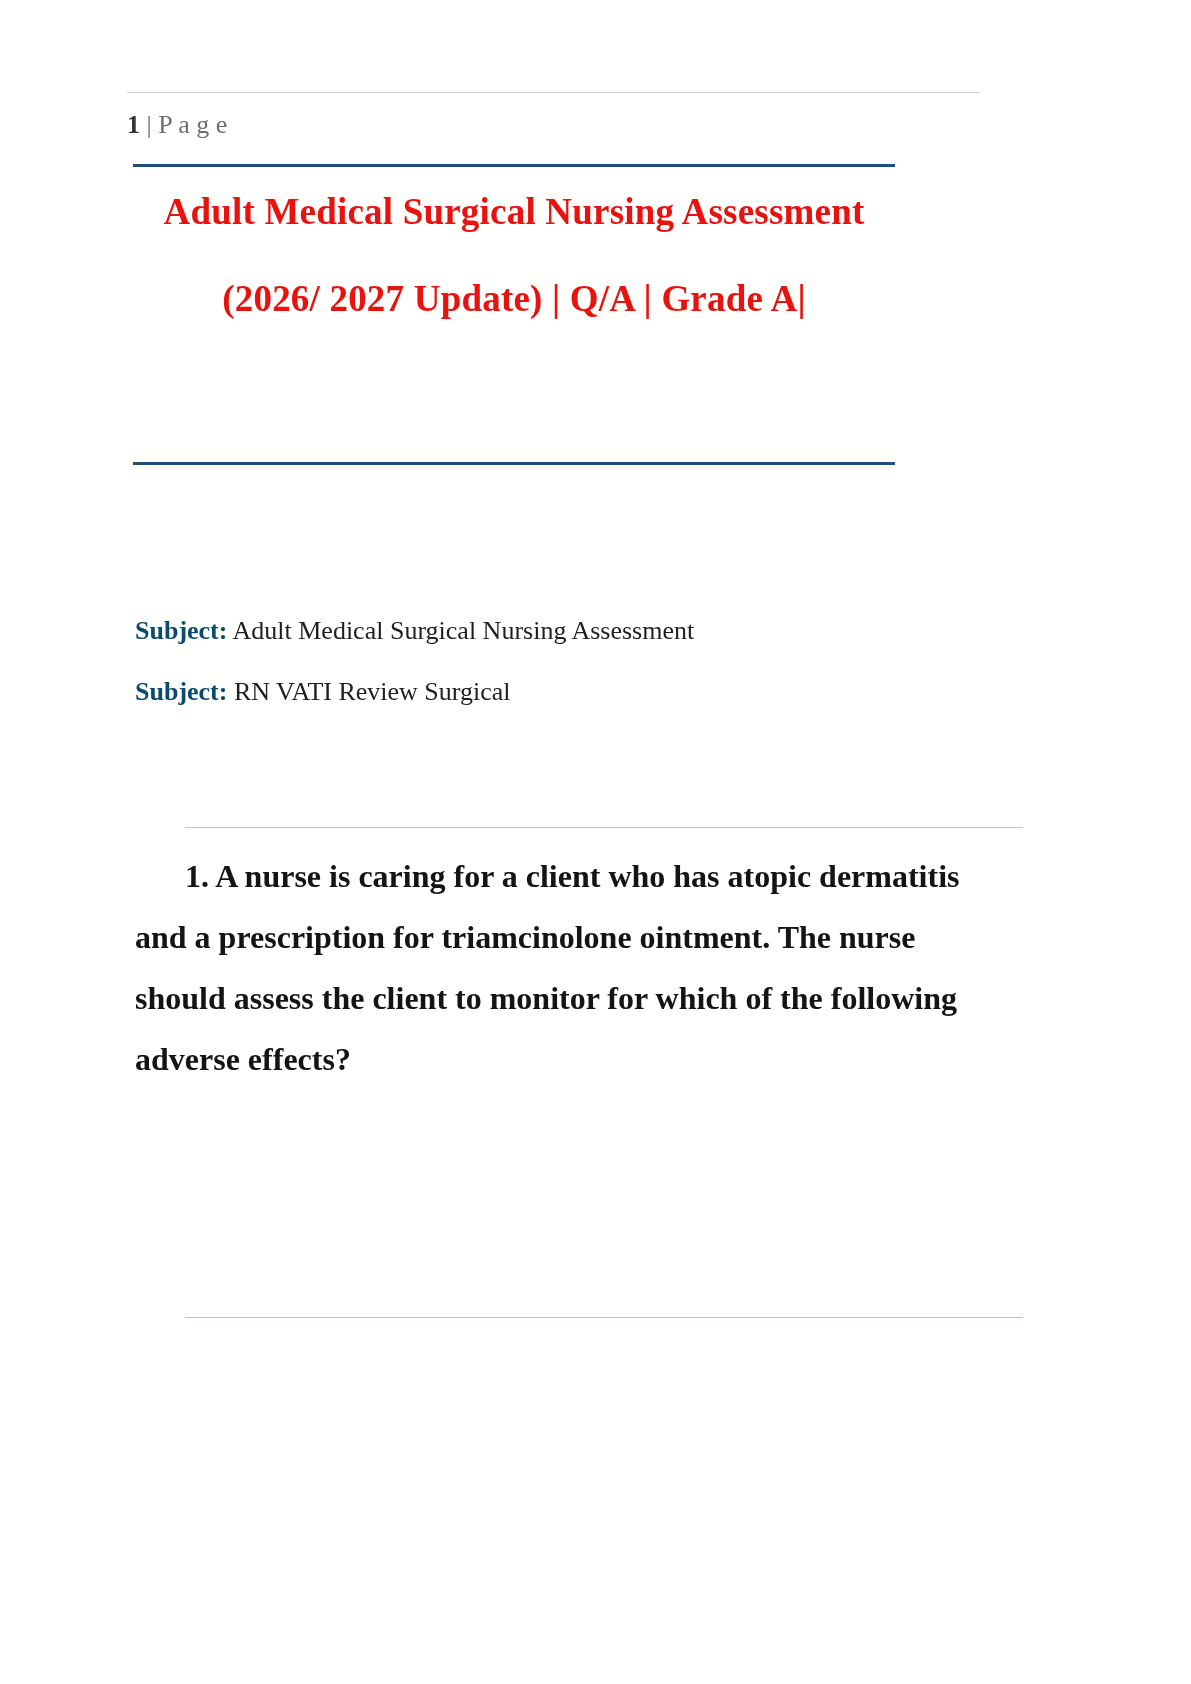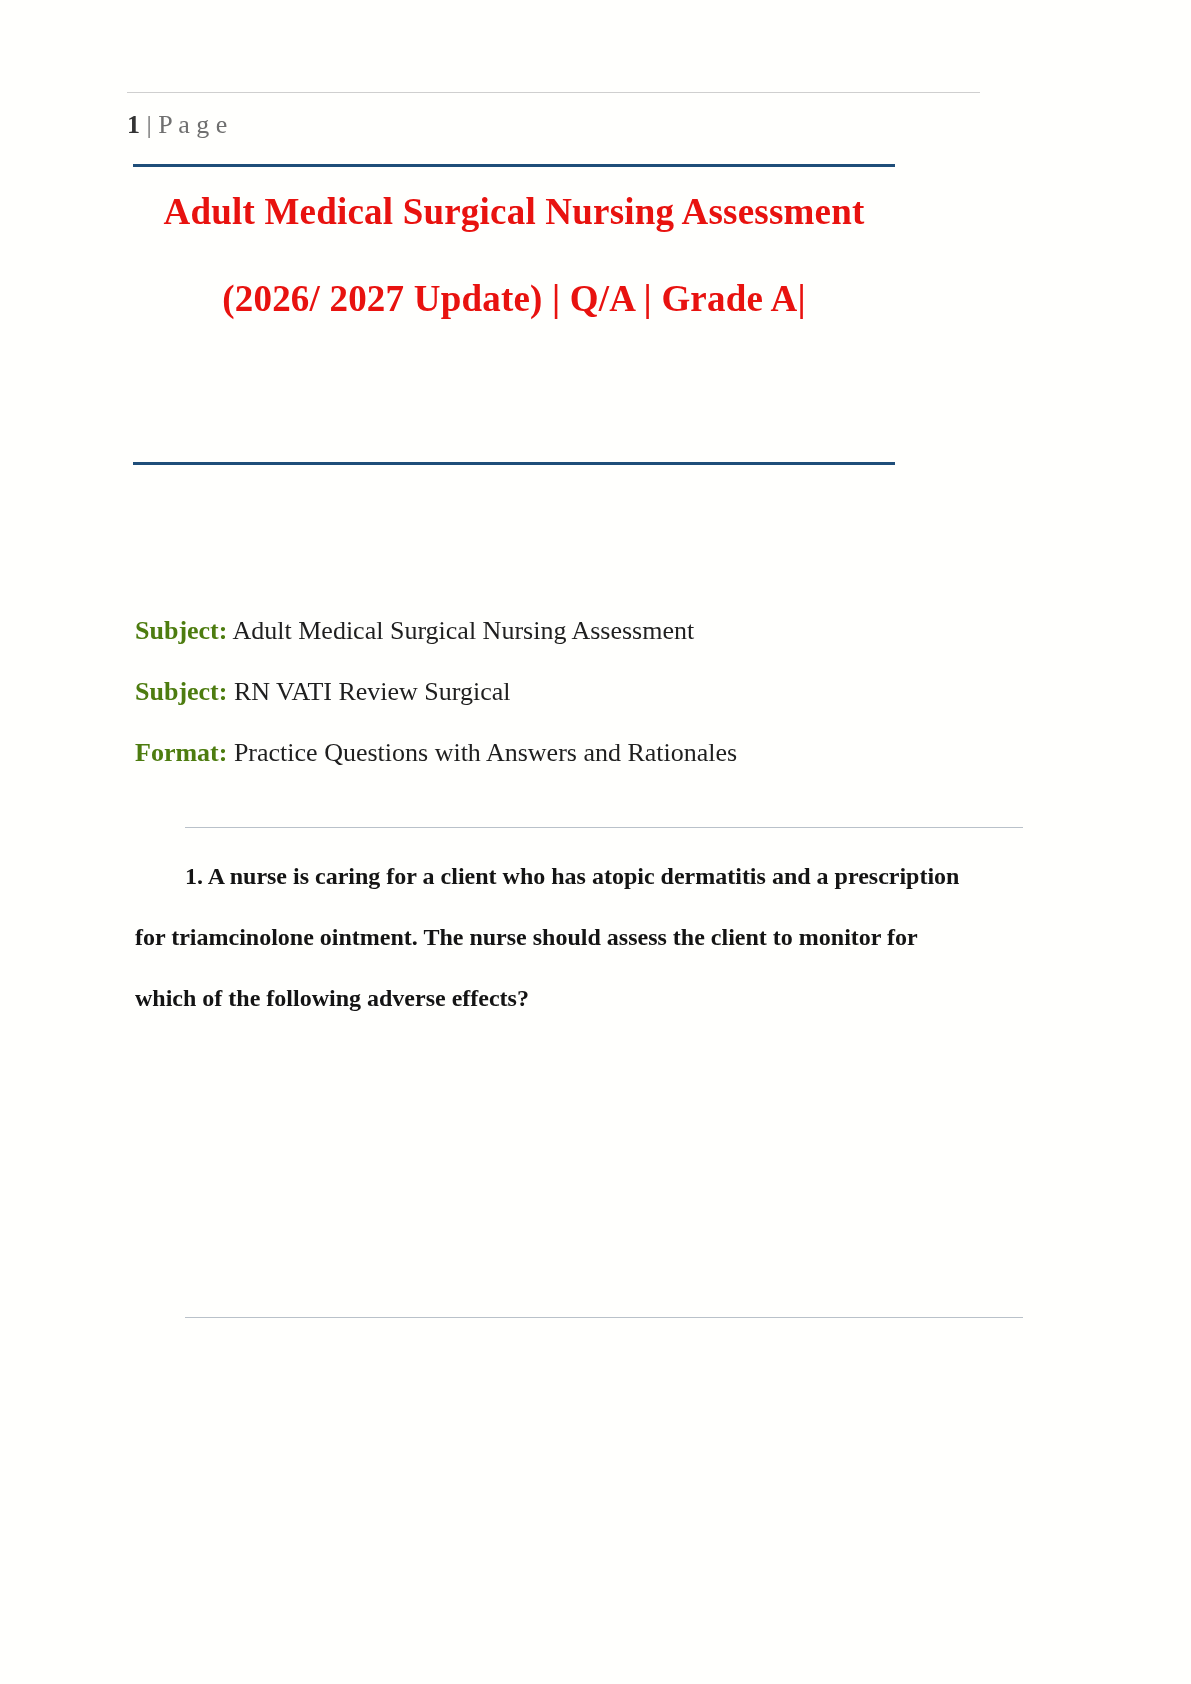--- a/index.html
+++ b/index.html
@@ -69,32 +69,32 @@
     width: 880px;
     font-size: 26px;
     line-height: 61px;
   }
   .meta p { margin: 0; }
   .qa {
     position: absolute;
     top: 846px;
     left: 135px;
     width: 835px;
-    font-size: 24px;
+    font-size: 32px;
     line-height: 61px;
   }
   .qa p { margin: 0; }
   .question {
     font-weight: 700;
     color: #141414;
     text-indent: 50px;
   }
   strong {
     font-weight: 700;
-    color: #4d7c0f;
+    color: #0c4a6e;
   }
   .divider {
     position: absolute;
     left: 185px;
     width: 838px;
     height: 1px;
     background: #b9c1c9;
   }
   .divider.d1 { top: 827px; }
   .divider.d2 { top: 1317px; }
@@ -110,21 +110,20 @@
   <div class="navy-rule top"></div>
   <h1 class="doc-title">
     <span class="tline">Adult Medical Surgical Nursing Assessment</span>
     <span class="tline">(2026/ 2027 Update) | Q/A | Grade A|</span>
   </h1>
   <div class="navy-rule bottom"></div>
 
   <div class="meta">
     <p><strong>Subject:</strong> <span>Adult Medical Surgical Nursing Assessment</span></p>
     <p><strong>Subject:</strong> <span>RN VATI Review Surgical</span></p>
-    <p><strong>Format:</strong> <span>Practice Questions with Answers and Rationales</span></p>
   </div>
 
   <div class="divider d1"></div>
 
   <div class="qa">
     <p class="question"><span>1. A nurse is caring for a client who has atopic dermatitis and a prescription for triamcinolone ointment. The nurse should assess the client to monitor for which of the following adverse effects?</span></p>
   </div>
 
   <div class="divider d2"></div>
 

